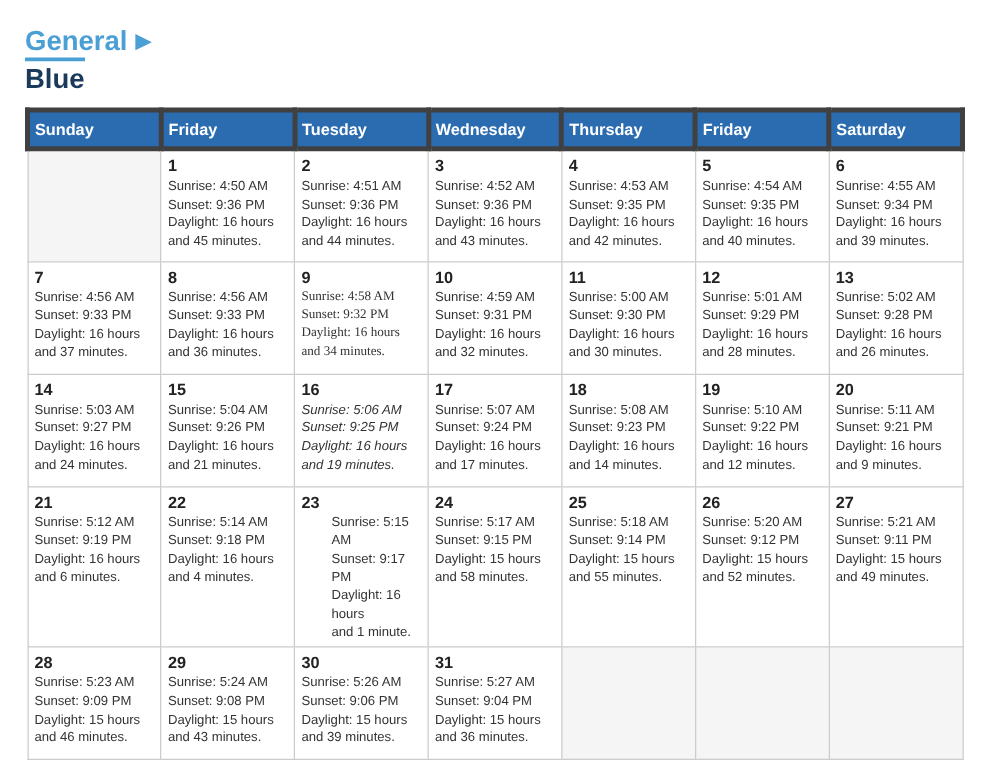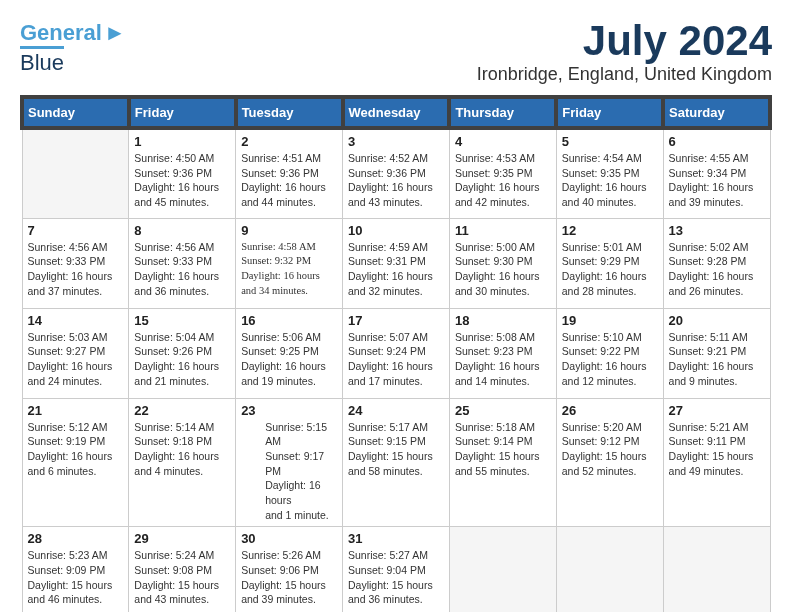--- a/index.html
+++ b/index.html
@@ -87,26 +87,22 @@
 
 <div class="header">
   <div class="logo">
     <div style="display:flex;align-items:center;">
       <span class="logo-text">
         <span>General</span>
       </span>
       <span style="color:#4a9fd4;font-size:22px;margin-left:2px;">►</span>
     </div>
     <div style="display:flex;align-items:center;">
-      <span style="color:#1a3a5c;font-size:22px;font-weight:normal;border-top:3px solid #4a9fd4;padding-top:1px;">Blue</span>
+      <span style="color:#1a3a5c;font-size:22px;font-weight:bold;border-top:3px solid #4a9fd4;padding-top:1px;">Blue</span>
     </div>
-  </div>
-  <div class="title-block">
-    <div class="month-title">July 2024</div>
-    <div class="location-title">Ironbridge, England, United Kingdom</div>
   </div>
 </div>
 
 <table class="calendar">
   <thead>
     <tr>
     <th>Sunday</th>
         <th>Friday</th>
         <th>Tuesday</th>
         <th>Wednesday</th>
@@ -222,21 +218,21 @@
         </td>
         <td>
           <div class="day-number">15</div>
           <div class="day-info" style="white-space: pre-line;">Sunrise: 5:04 AM
 Sunset: 9:26 PM
 Daylight: 16 hours
 and 21 minutes.</div>
         </td>
         <td>
           <div class="day-number">16</div>
-          <div class="day-info" style="white-space: pre-line;">Sunrise: 5:06 AM
+          <div class="day-info" style="white-space: pre-line; font-style: italic;">Sunrise: 5:06 AM
 Sunset: 9:25 PM
 Daylight: 16 hours
 and 19 minutes.</div>
         </td>
         <td>
           <div class="day-number">17</div>
           <div class="day-info" style="white-space: pre-line;">Sunrise: 5:07 AM
 Sunset: 9:24 PM
 Daylight: 16 hours
 and 17 minutes.</div>

